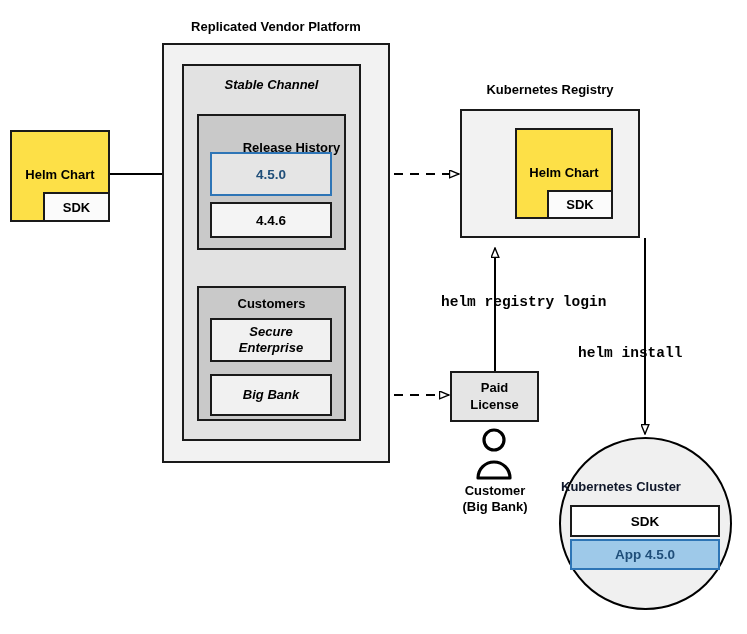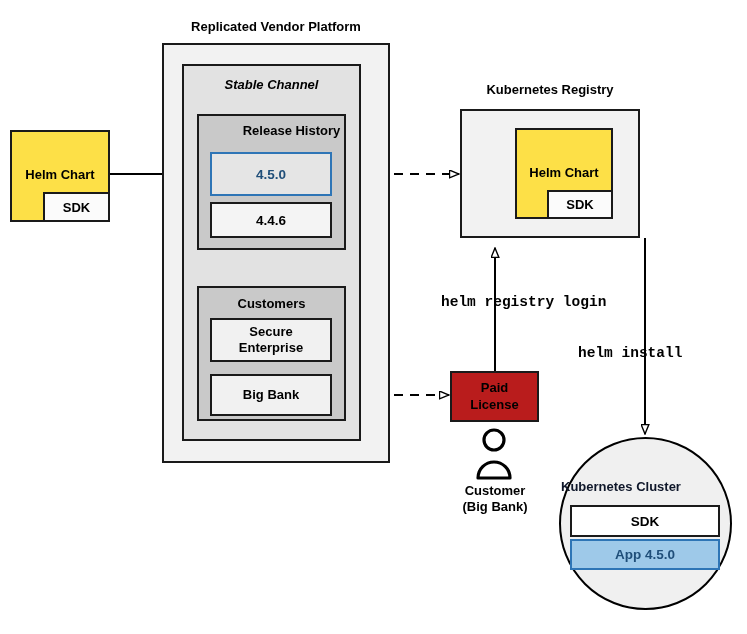--- a/index.html
+++ b/index.html
@@ -101,20 +101,21 @@
     box-sizing: border-box;
     display: flex;
     align-items: center;
     justify-content: center;
     text-align: center;
     font-weight: bold;
     font-size: 13px;
     background: #f1f1f1;
     border: 2px solid #1a1a1a;
     line-height: 1.2;
+    font-style: italic;
   }
 
   
   .pkg {
     position: absolute;
     box-sizing: border-box;
     background: #fde047;
     border: 2px solid #1a1a1a;
   }
   .pkg-label {
@@ -139,21 +140,21 @@
   }
 
   .registry-box {
     left: 460px; top: 109px; width: 180px; height: 129px;
     background: #f2f2f2;
     border: 2px solid #1a1a1a;
   }
 
   .paid-license {
     left: 450px; top: 371px; width: 89px; height: 51px;
-    background: #b91c1c;
+    background: #e5e5e5;
     border: 2px solid #1a1a1a;
     font-size: 13px;
     line-height: 1.25;
   }
 
   .cluster {
     position: absolute;
     left: 559px; top: 437px; width: 173px; height: 173px;
     box-sizing: border-box;
     border-radius: 50%;
@@ -240,21 +241,21 @@
   <div class="pkg-sdk" style="left:43px; top:192px; width:67px; height:30px;">SDK</div>
 
   <div class="title-label" style="left:162px; top:19px; width:228px;">Replicated Vendor Platform</div>
   <div class="node vendor-platform"></div>
 
   <div class="node stable-channel">
     <div class="section-heading" style="top:12px;font-style:italic;">Stable Channel</div>
   </div>
 
   <div class="node release-history">
-    <div class="section-heading" style="top:8px;margin-left:40px;">Release History</div>
+    <div class="section-heading" style="top:25px;margin-left:40px;">Release History</div>
   </div>
   <div class="release-item current" style="left:210px; top:152px; width:122px; height:44px;">4.5.0</div>
   <div class="release-item" style="left:210px; top:202px; width:122px; height:36px;">4.4.6</div>
 
   <div class="node customers-group">
     <div class="section-heading" style="top:9px;">Customers</div>
   </div>
   <div class="cust-item" style="left:210px; top:318px; width:122px; height:44px; white-space:pre-line;">Secure
 Enterprise</div>
   <div class="cust-item" style="left:210px; top:374px; width:122px; height:42px; white-space:pre-line;">Big Bank</div>

